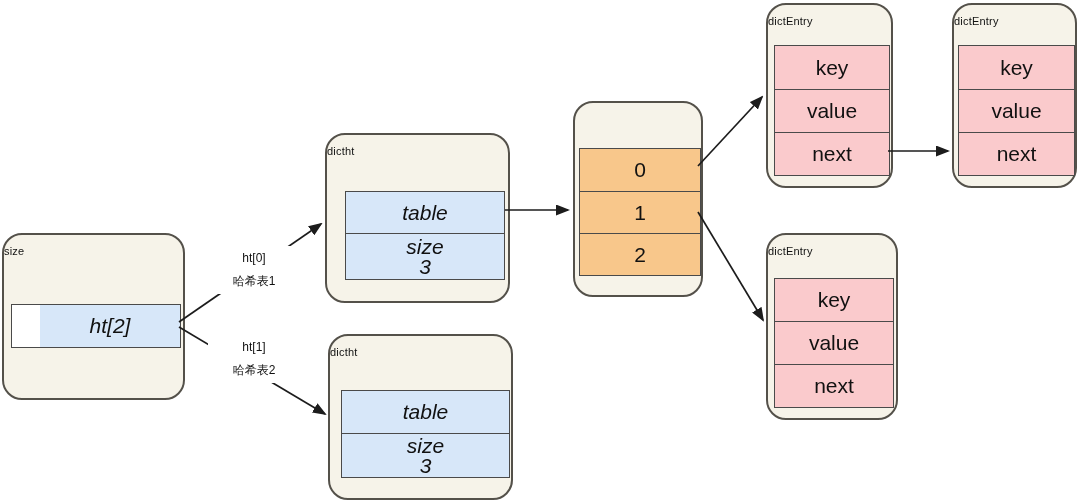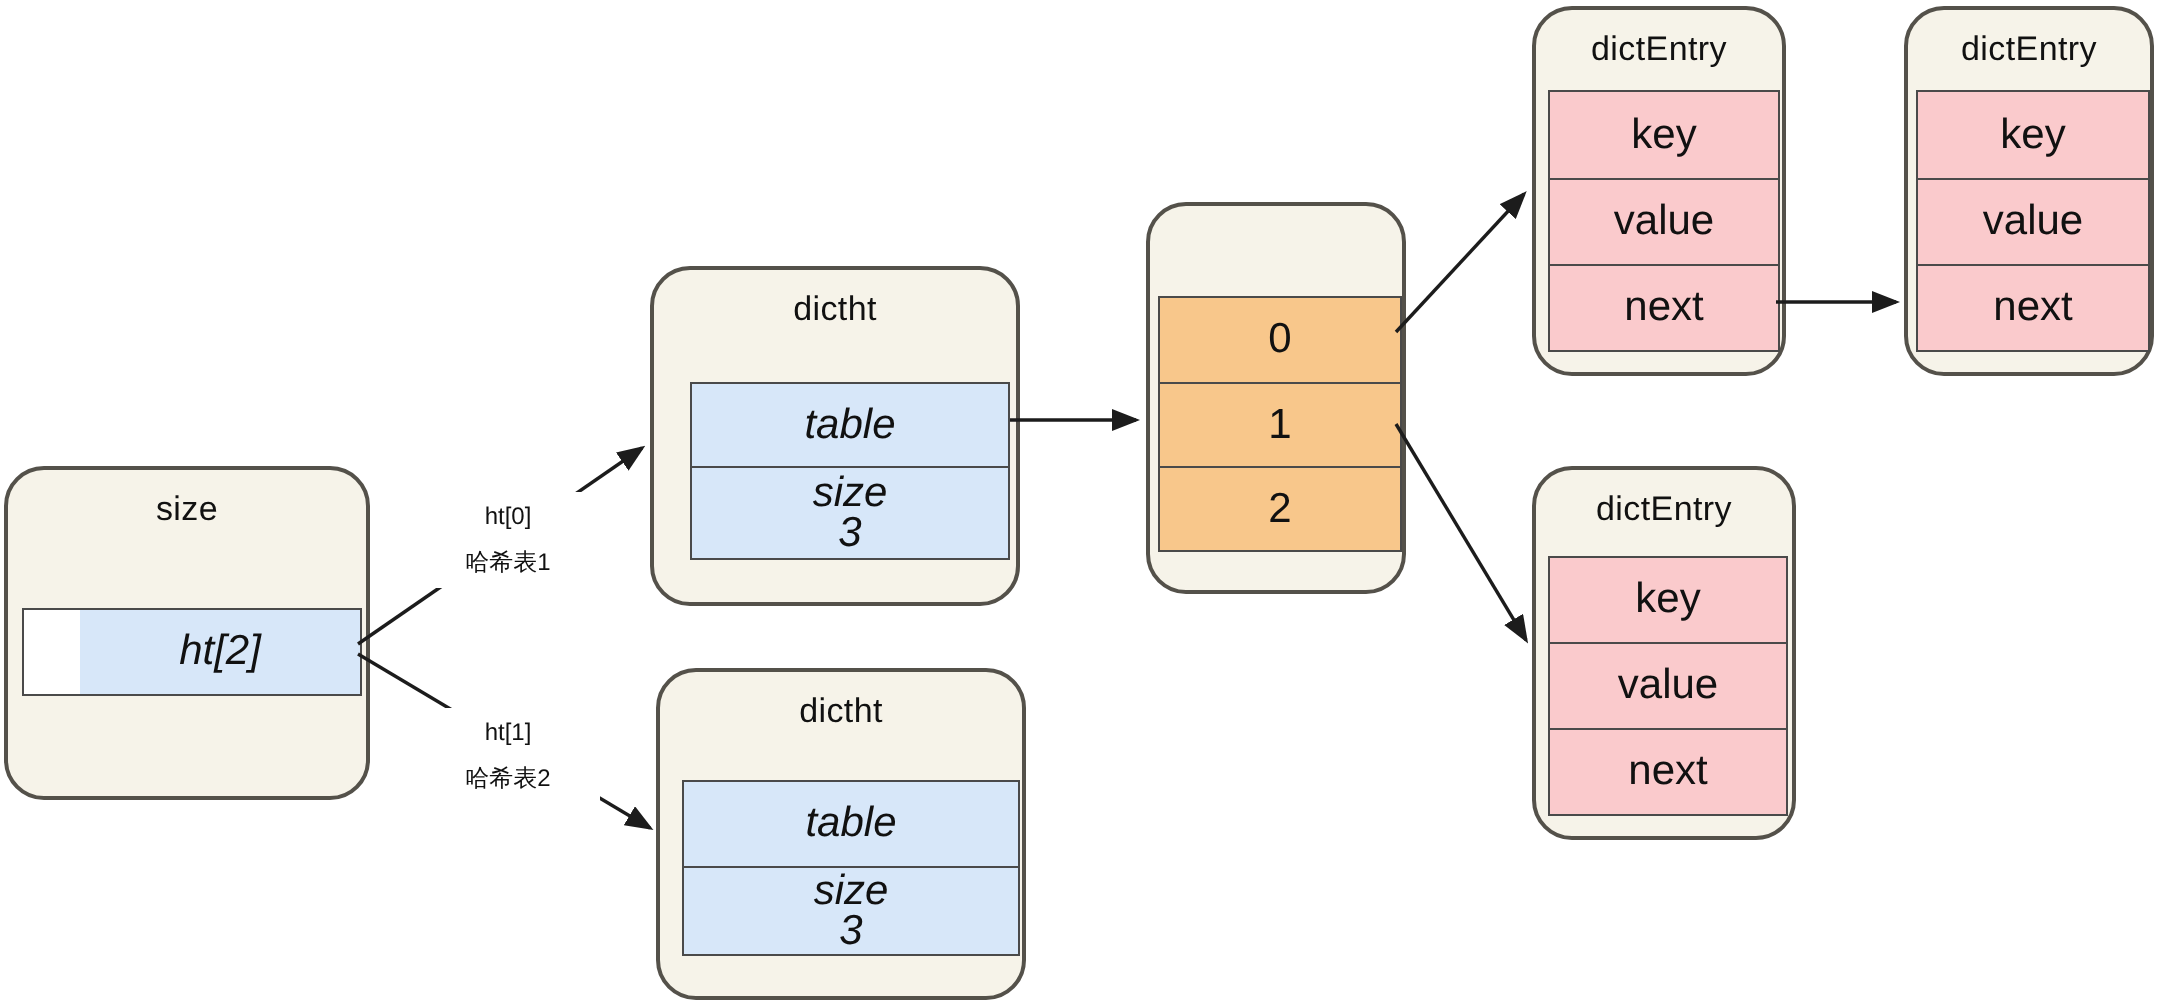--- a/index.html
+++ b/index.html
@@ -26,22 +26,21 @@
   }
 
   .node {
     position: absolute;
     background: var(--node-fill);
     border: 2px solid var(--node-border);
     border-radius: 20px;
     z-index: 1;
   }
   .node-title {
-    text-align: center;
-    font-size: 17px;
+    font-size: 11px;
     color: var(--text);
     margin-top: 10px;
     letter-spacing: 0.2px;
   }
   .node-title.tight { margin-top: 8px; }
 
   .cells {
     position: absolute;
     border: 1px solid var(--cell-border);
     background: var(--background);
@@ -163,18 +162,18 @@
     <line x1="505" y1="210" x2="568" y2="210" marker-end="url(#ah)"></line>
     <line x1="698" y1="166" x2="762" y2="97" marker-end="url(#ah)"></line>
     <line x1="698" y1="212" x2="763" y2="320" marker-end="url(#ah)"></line>
     <line x1="888" y1="151" x2="948" y2="151" marker-end="url(#ah)"></line>
   </svg>
 
   <div class="edge-label" style="left:208px; top:246px; width:92px;">
     <div>ht[0]</div>
     <div>哈希表1</div>
   </div>
-  <div class="edge-label" style="left:208px; top:354px; width:92px;">
+  <div class="edge-label" style="left:208px; top:335px; width:92px;">
     <div>ht[1]</div>
     <div>哈希表2</div>
   </div>
 
 </div>
 
 </body></html>

